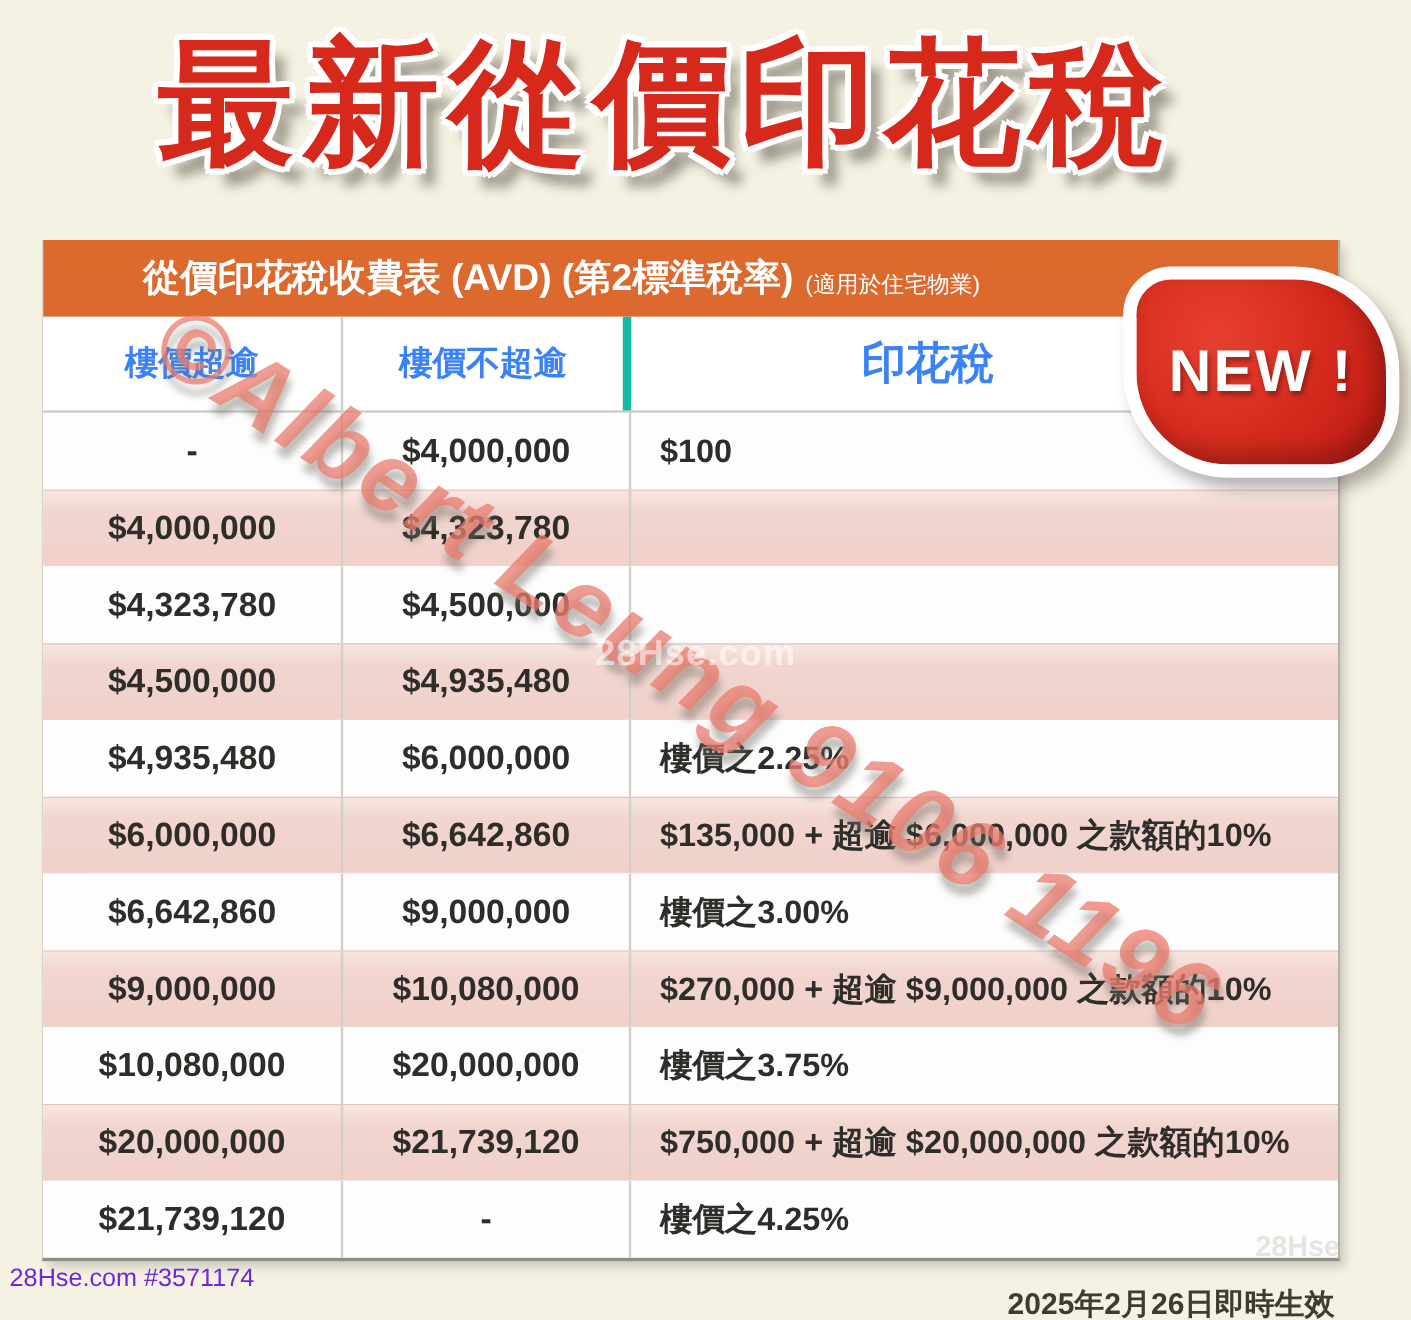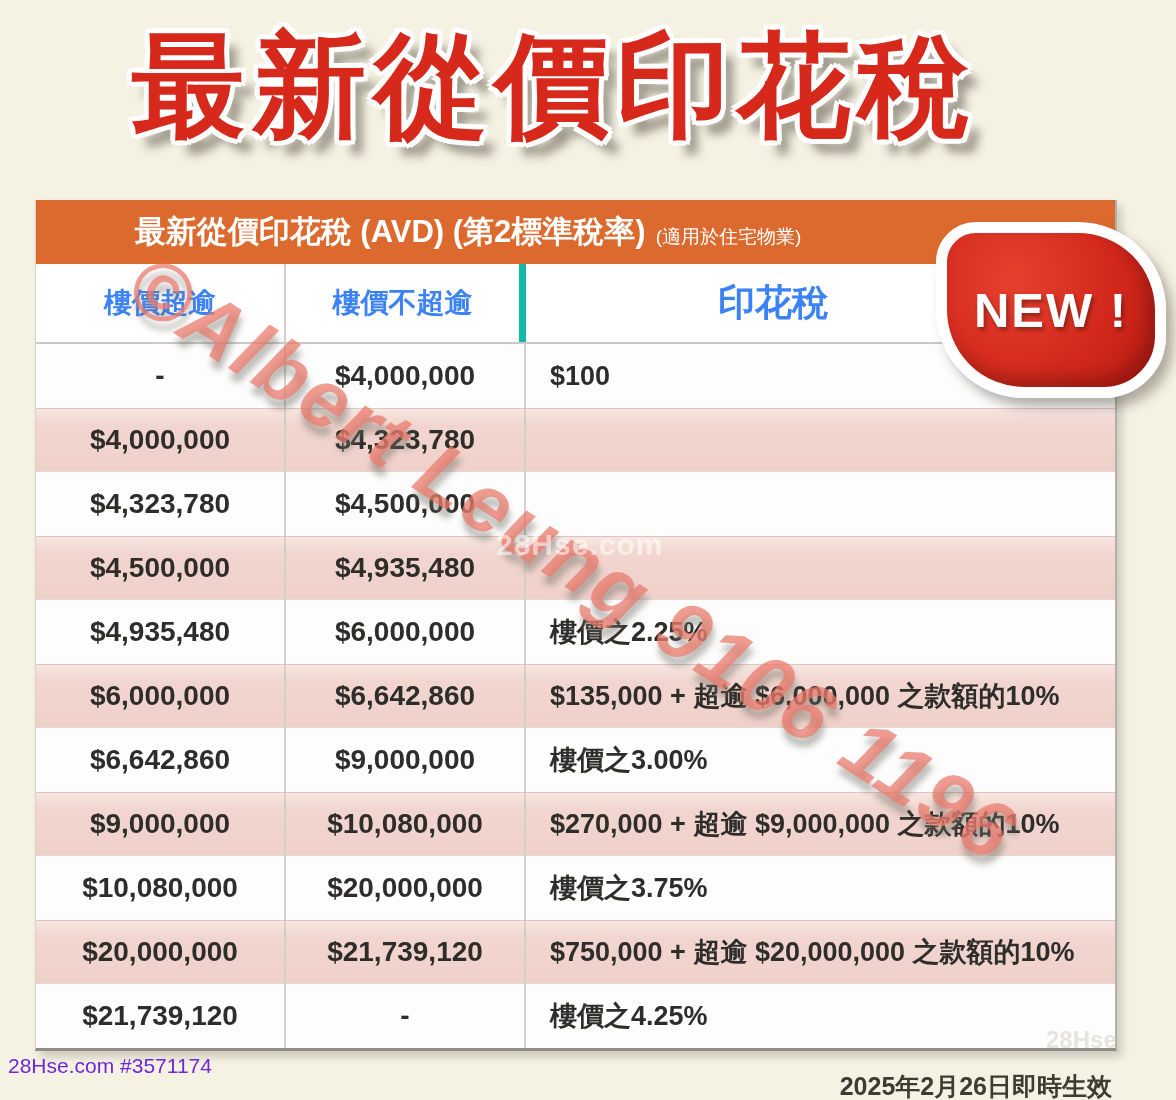--- a/index.html
+++ b/index.html
@@ -131,21 +131,21 @@
     z-index: 55; pointer-events: none;
   }
 </style>
 </head>
 <body>
 
 <div class="main-title">最新從價印花稅</div>
 
 <div class="panel">
   <div class="header-bar">
-    <span class="header-main">最新從價印花稅 (AVD) (第2標準稅率)</span>
+    <span class="header-main">從價印花稅收費表 (AVD) (第2標準稅率)</span>
     <span class="header-sub">(適用於住宅物業)</span>
   </div>
 
   <div class="new-badge">
     <span class="new-badge-text">NEW !</span>
   </div>
 
   <div class="thead">
     <div class="th th-c1">樓價超逾</div>
     <div class="th th-c2">樓價不超逾</div>

